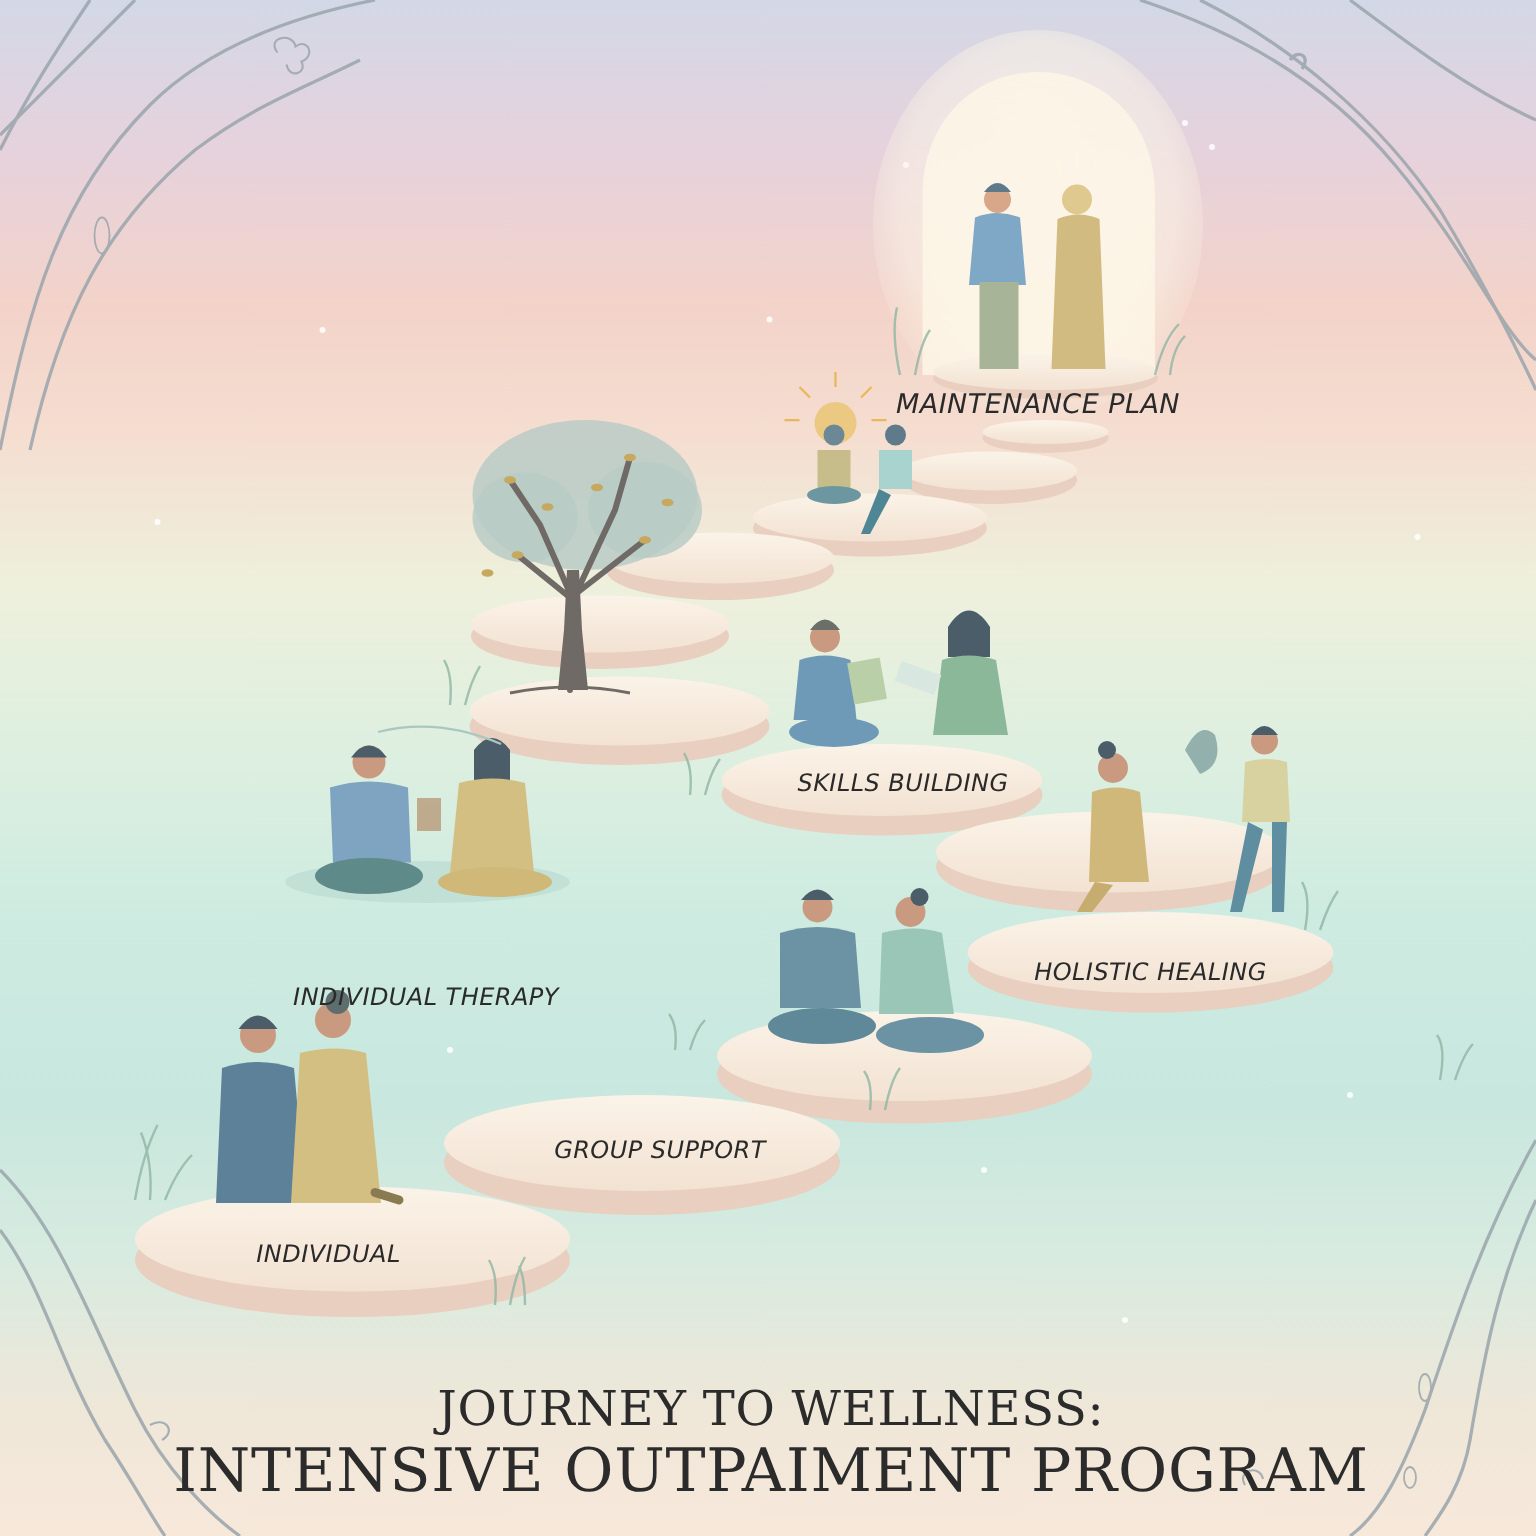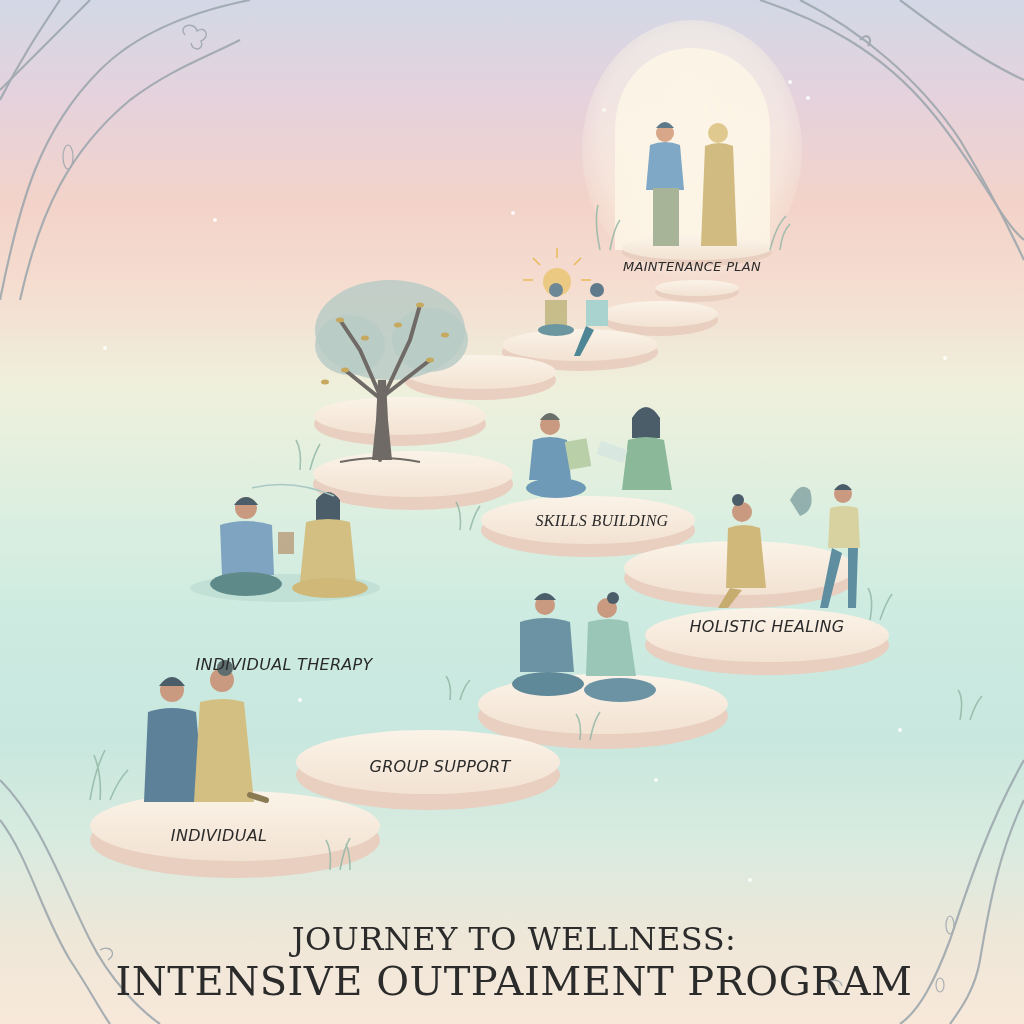--- a/index.html
+++ b/index.html
@@ -238,18 +238,18 @@
     <circle cx="222" cy="680" r="12" fill="#c99a80"></circle>
     <circle cx="225" cy="668" r="8" fill="#5e6e6e"></circle>
     <path d="M200 702 q24 -6 44 0 l10 100 h-60 z" fill="#d3bf82"></path>
     <path d="M250 795 l16 5" stroke="#8a7a52" stroke-width="6" stroke-linecap="round"></path>
   </g>
 </svg>
 
 <div class="stage-label" style="left:219px; top:826px;">INDIVIDUAL</div>
 <div class="stage-label" style="left:440px; top:757px;">GROUP SUPPORT</div>
 <div class="stage-label" style="left:284px; top:619px;margin-top:36px;">INDIVIDUAL THERAPY</div>
-<div class="stage-label" style="left:602px; top:512px;font-family:Liberation Serif, serif;">SKILLS BUILDING</div>
-<div class="stage-label" style="left:767px; top:617px;">HOLISTIC HEALING</div>
-<div class="stage-label" style="left:692px; top:259px; font-size:13px;">MAINTENANCE PLAN</div>
+<div class="stage-label" style="left:602px; top:512px;">SKILLS BUILDING</div>
+<div class="stage-label" style="left:767px; top:638px;">HOLISTIC HEALING</div>
+<div class="stage-label" style="left:692px; top:259px; font-size:18px;">MAINTENANCE PLAN</div>
 
 <div class="title title-1">JOURNEY TO WELLNESS:</div>
 <div class="title title-2">INTENSIVE OUTPAIMENT PROGRAM</div>
 
 </body></html>

